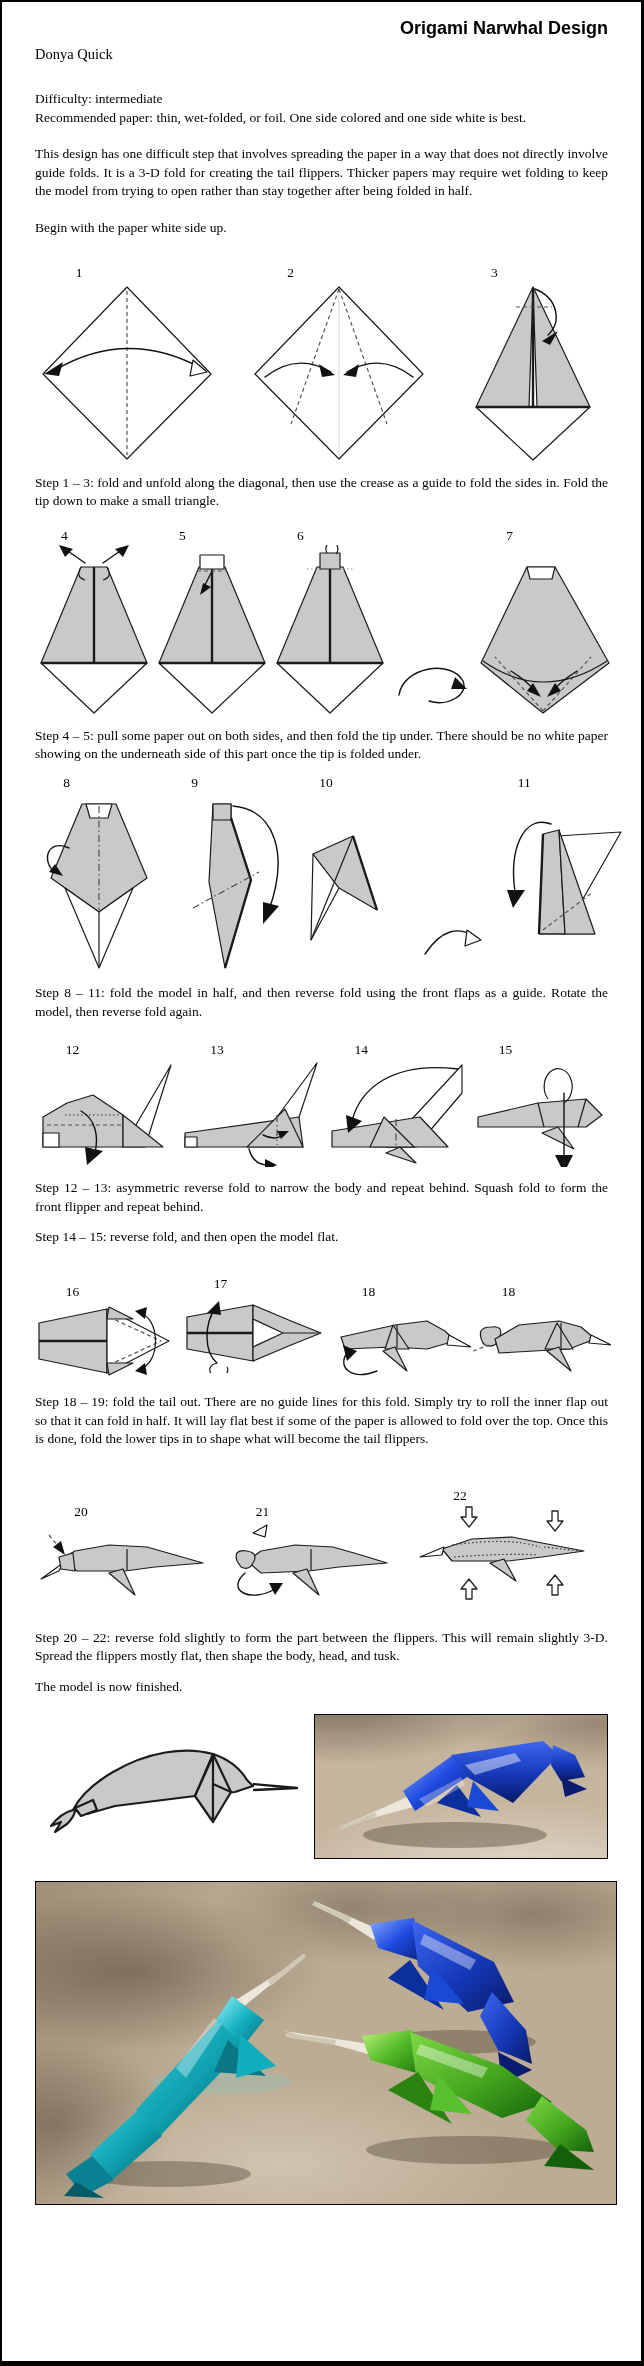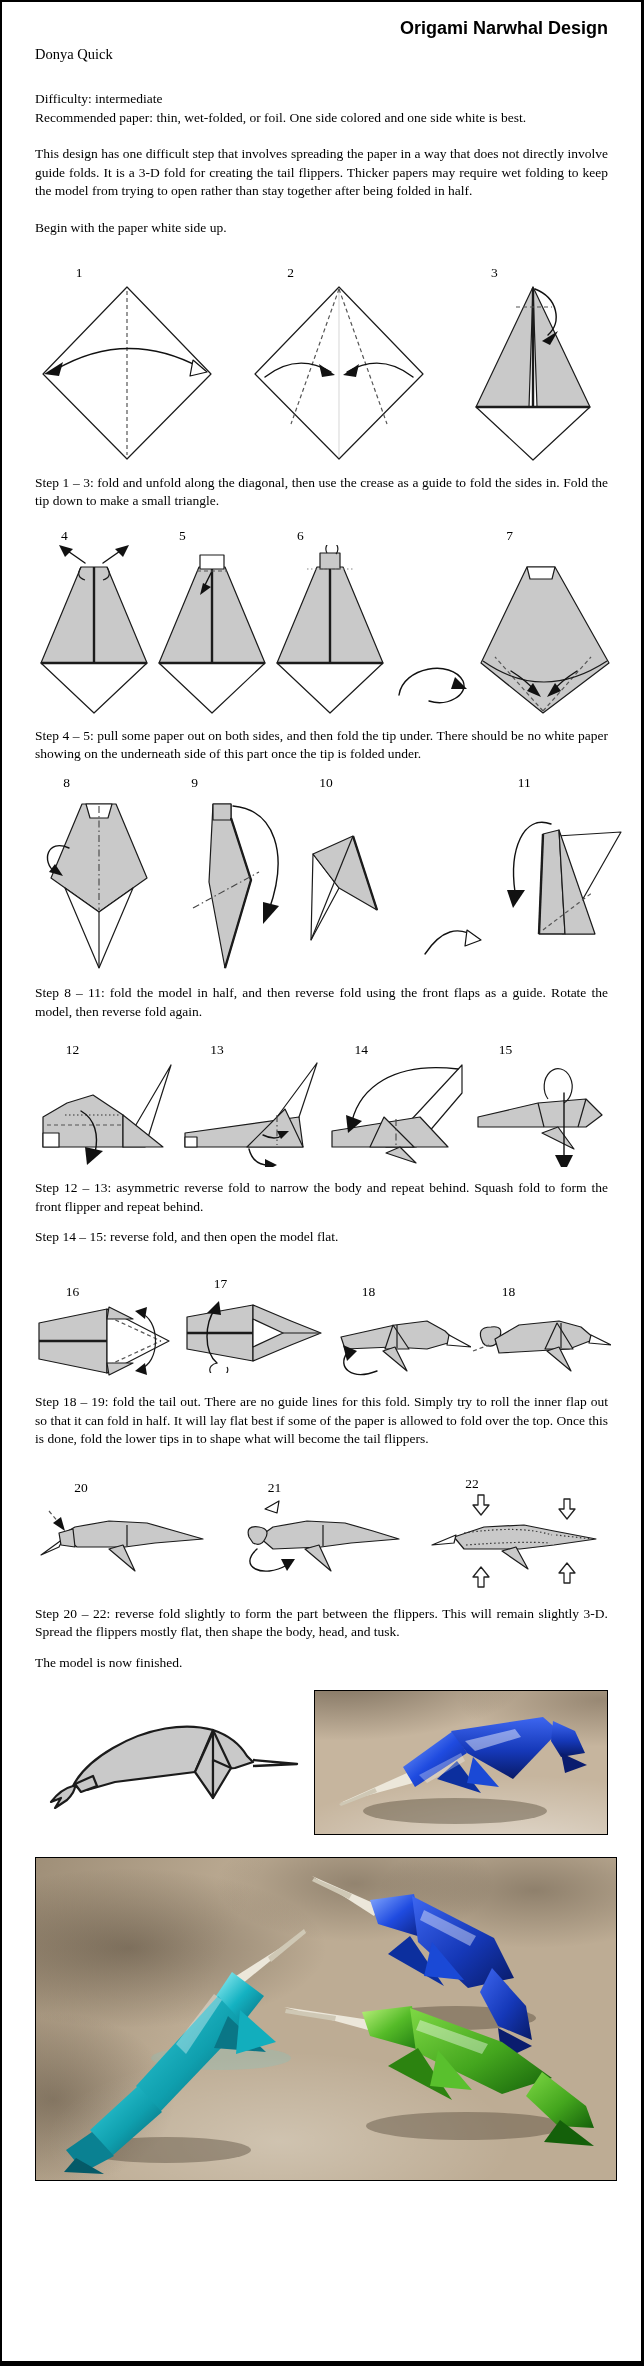--- a/index.html
+++ b/index.html
@@ -359,21 +359,21 @@
       <svg width="178" height="96" viewBox="0 0 178 96">
         <polygon class="g" points="30,40 44,30 78,24 116,26 144,34 170,42 122,46 92,50 44,52"></polygon>
         <path class="g" d="M20,40 q-4,-12 10,-10 q12,2 6,12 q-4,8 -12,4 Z"></path>
         <polygon class="oh" points="36,12 50,4 48,16"></polygon>
         <polygon class="g" points="90,48 102,74 76,52"></polygon>
         <line class="ln" x1="94" y1="28" x2="94" y2="49"></line>
         <path class="ar" d="M28,52 C8,70 34,82 58,68"></path>
         <polygon class="ah" points="66,62 52,62 58,74"></polygon>
       </svg>
     </figure>
-    <figure class="fig" style="margin:4px">
+    <figure class="fig" style="margin:16px">
       <figcaption class="num">22</figcaption>
       <svg width="178" height="96" viewBox="0 0 178 96">
         <polygon class="g" points="28,44 58,34 98,32 128,38 170,46 128,52 94,56 38,56"></polygon>
         <polygon class="w" points="30,42 6,52 28,50"></polygon>
         <polygon class="g" points="90,54 102,76 76,58"></polygon>
         <path class="dt" d="M38,40 Q95,32 126,42"></path>
         <path class="dt" d="M40,52 Q95,48 124,50"></path>
         <path class="dt" d="M130,42 L166,46"></path>
         <g>
           <polygon class="hollow" points="52,2 58,2 58,12 63,12 55,22 47,12 52,12"></polygon>

